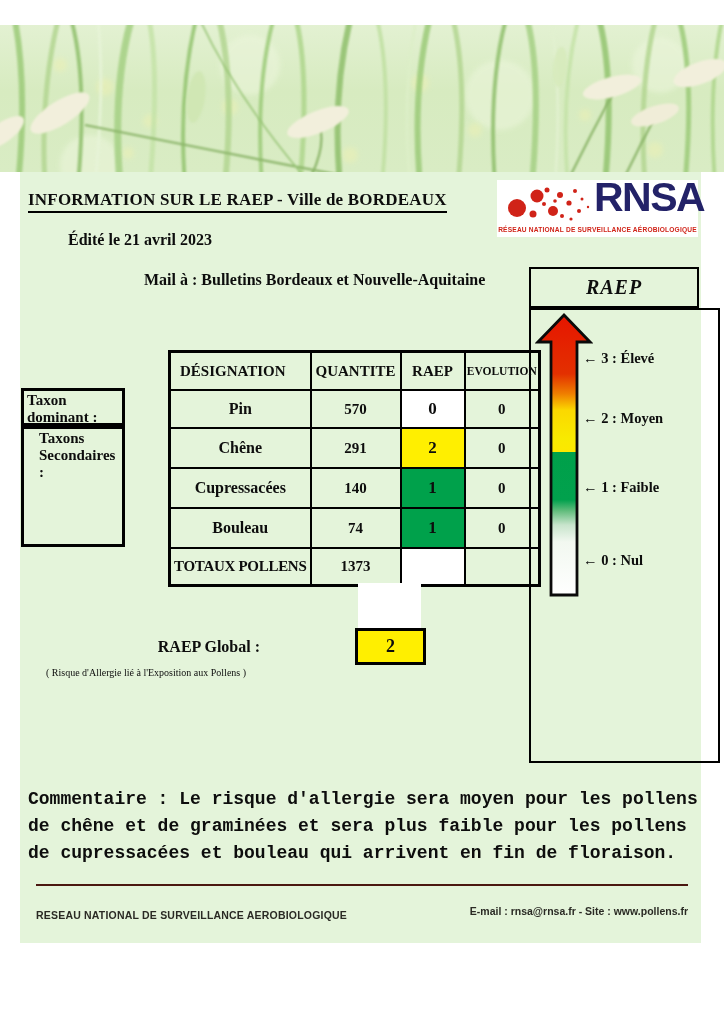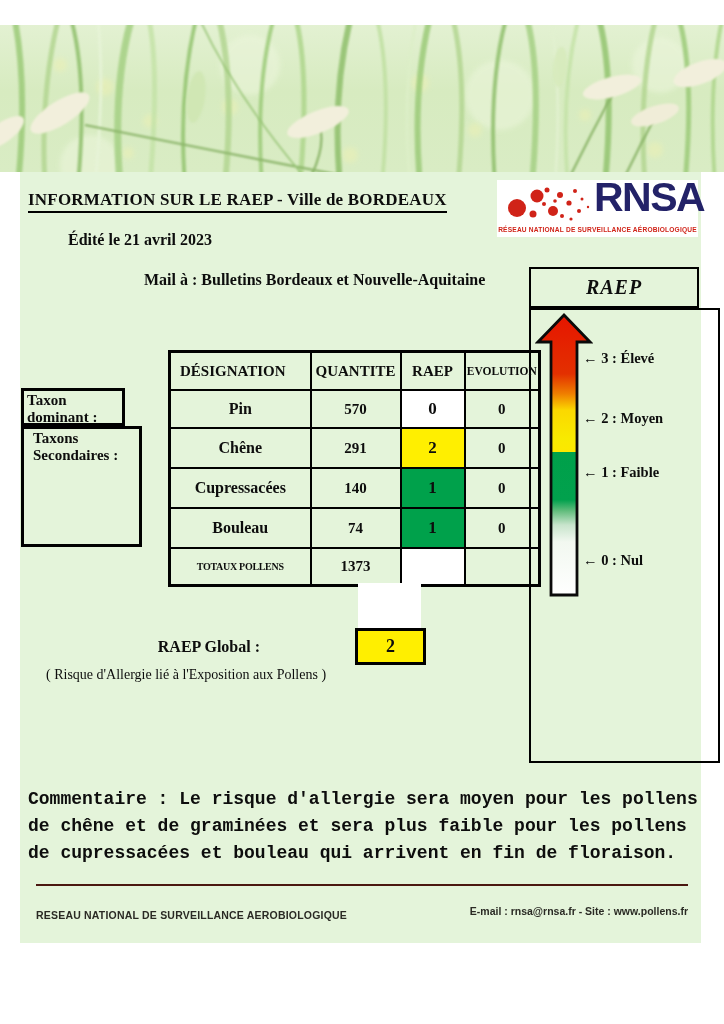--- a/index.html
+++ b/index.html
@@ -23,47 +23,47 @@
   .logo-name{position:absolute;left:97px;top:-3px;font-family:"Liberation Sans",sans-serif;
              font-weight:bold;font-size:41px;line-height:40px;letter-spacing:-1.5px;}
   .logo-tag{position:absolute;left:0;bottom:4px;width:100%;text-align:center;
             font-family:"Liberation Sans",sans-serif;font-weight:bold;font-size:6.6px;letter-spacing:.2px;}
   
   .scale-head{left:529px;top:267px;width:170px;height:41px;border:2.5px solid #000;box-sizing:border-box;
               display:flex;align-items:center;justify-content:center;
               font-size:20px;font-weight:bold;font-style:italic;letter-spacing:1px;background:transparent;}
   .scale-body{left:529px;top:308px;width:191px;height:455px;border:2.5px solid #000;box-sizing:border-box;}
   .scale-label{position:absolute;left:52px;font-size:14.5px;font-weight:bold;white-space:nowrap;}
-  .sl0{top:40px;} .sl1{top:100px;} .sl2{top:154px;} .sl3{top:242px;}
+  .sl0{top:40px;} .sl1{top:100px;} .sl2{top:169px;} .sl3{top:242px;}
   .arrow-svg{position:absolute;left:4px;top:2px;}
   
   .tblwrap{left:122px;top:350px;padding-left:46px;}
   table.poll{border-collapse:collapse;border:3px solid #000;table-layout:fixed;}
   table.poll td{border:2px solid #000;text-align:center;font-weight:bold;padding:0;overflow:hidden;}
   .c0{width:141px;} .c1{width:90px;} .c2{width:64px;} .c3{width:75px;}
   .hrow td{font-size:15px;height:36px;}
   .hrow td.evo{font-size:11.5px;}
   .hrow td.des{text-align:left;padding-left:9px;}
   .drow td{height:36px;font-size:15px;}
   .drow td.des{font-size:16px;}
   .drow td.raep{font-size:17px;}
   .rh40 td{height:38px;}
   .trow td{height:35px;font-size:15px;}
-  .trow td.des{font-size:10px;letter-spacing:-.3px;margin-top:44px;}
+  .trow td.des{font-size:15px;letter-spacing:-.3px;margin-top:44px;}
   
   .box1{left:21px;top:388px;width:104px;height:38px;border:3px solid #000;box-sizing:border-box;
         font-size:15px;font-weight:bold;line-height:1.12;padding:1px 0 0 3px;background:transparent;}
-  .box2{left:21px;top:426px;width:121px;height:121px;border:3px solid #000;box-sizing:border-box;
-        font-size:15px;font-weight:bold;line-height:1.12;padding:1px 0 0 9px;}
+  .box2{left:21px;top:426px;width:104px;height:121px;border:3px solid #000;box-sizing:border-box;
+        font-size:15px;font-weight:bold;line-height:1.12;padding:1px 0 0 15px;}
   
   .white-strip{left:358px;top:583px;width:63px;height:47px;background:#fff;}
   .rg-label{left:120px;top:638px;width:140px;text-align:right;font-size:16px;font-weight:bold;white-space:nowrap;}
   .rg-box{left:355px;top:628px;width:71px;height:37px;border:3px solid #000;box-sizing:border-box;
           display:flex;align-items:center;justify-content:center;font-size:18px;font-weight:bold;}
-  .rg-note{left:46px;top:667px;font-size:14px;white-space:nowrap;}
+  .rg-note{left:46px;top:667px;font-size:10px;white-space:nowrap;}
   
   .comment{left:28px;top:786px;width:676px;font-size:18px;font-weight:bold;line-height:1.5;font-family:Liberation Mono, monospace;}
   
   .f-rule{left:36px;top:884px;width:652px;height:2px;background:#4a1710;}
   .f-analyses{left:36px;top:888px;width:652px;text-align:center;
               font-family:"Liberation Sans",sans-serif;font-weight:bold;font-style:italic;font-size:12.5px;color:#1c1c18;}
   .f-org{left:36px;top:909px;font-family:"Liberation Sans",sans-serif;font-weight:bold;font-size:10.5px;
          letter-spacing:.2px;color:#2a2a24;}
   .f-contact{right:36px;top:904px;text-align:right;font-family:"Liberation Sans",sans-serif;
              font-weight:bold;font-size:10.5px;line-height:1.45;color:#2a2a24;white-space:nowrap;}

